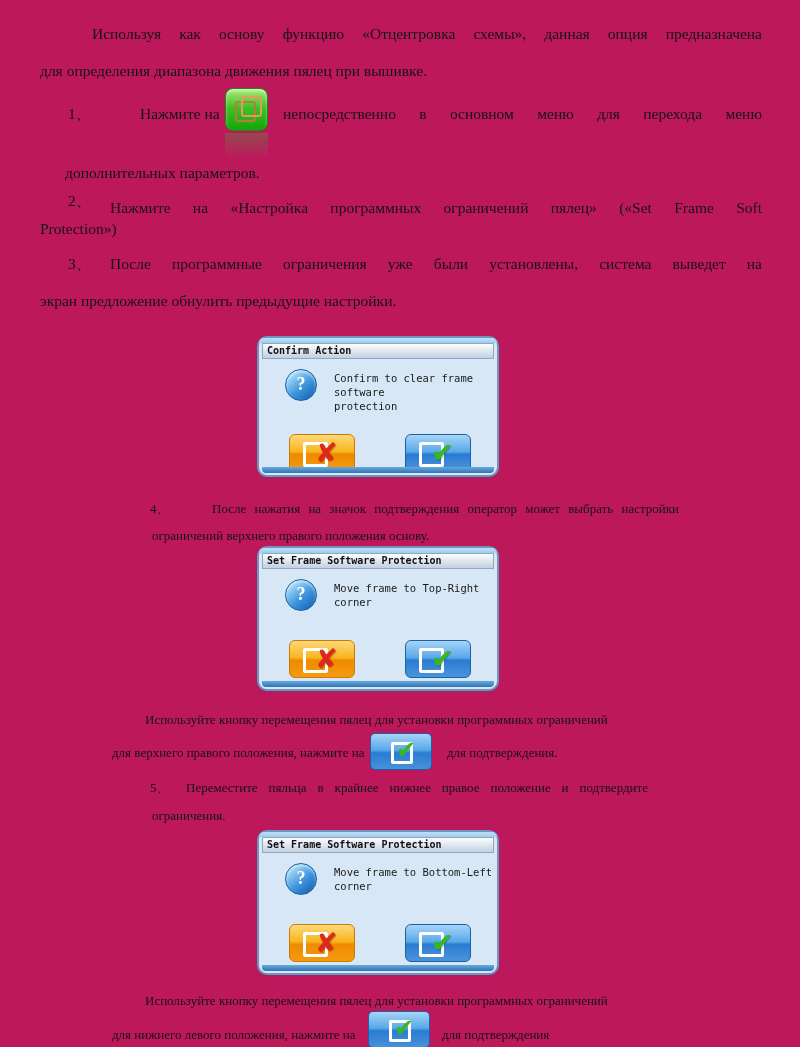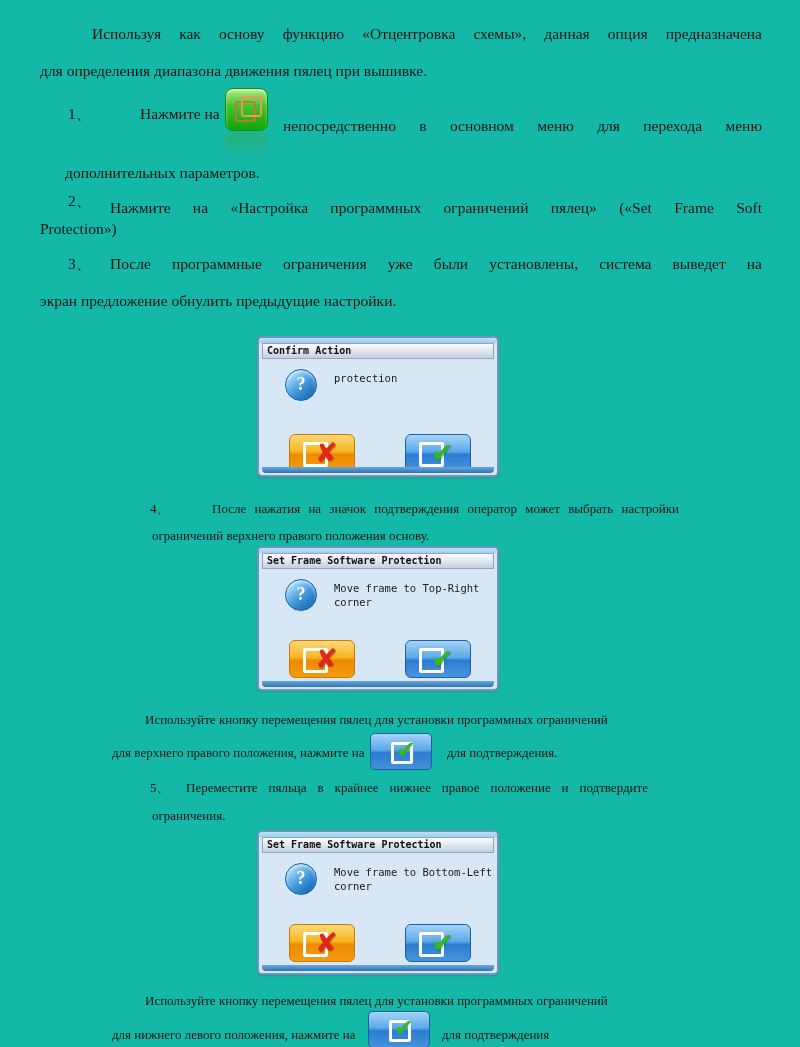--- a/index.html
+++ b/index.html
@@ -1,27 +1,27 @@
 <!DOCTYPE html>
 <html><head>
 <meta charset="utf-8">
 <style>
   html,body{margin:0;padding:0;background:#ffffff;}
   #page{
-    position:relative;width:800px;height:1047px;background:#14b8a6;overflow:hidden;
+    position:relative;width:800px;height:1047px;background:#be185d;overflow:hidden;
     font-family:"Liberation Serif",serif;color:#131313;
   }
   .line{position:absolute;white-space:nowrap;font-size:15.5px;line-height:19px;}
   .stretch{white-space:normal;text-align:justify;text-align-last:justify;}
   .small{font-size:13px;line-height:17px;}
 
   
   .dlg{
     position:absolute;width:242px;background:#d7e7f6;border:2px solid #6f94bd;
-    border-radius:5px;box-sizing:border-box;
+    border-radius:10px;box-sizing:border-box;
     font-family:"DejaVu Sans Mono",monospace;
     box-shadow:0 1px 2px rgba(60,90,130,.35);
   }
   .dlg::before{content:"";position:absolute;left:0;right:0;top:0;height:5px;
     background:linear-gradient(#bfe0f7,#9ccdf0);border-radius:5px 5px 0 0;}
   .dlg-titlebar{
     position:absolute;left:3px;right:3px;top:5px;height:16px;box-sizing:border-box;
     background:linear-gradient(#fdfdfd,#c3d0e0);border:1px solid #8fa7c2;
     font-size:10px;font-weight:bold;color:#101018;line-height:14px;padding-left:4px;
     white-space:nowrap;overflow:hidden;
@@ -87,35 +87,36 @@
   <div class="line stretch" style="left:92px;top:24px;width:670px;">Используя как основу функцию «Отцентровка схемы», данная опция предназначена</div>
   <div class="line" style="left:40px;top:61px;">для определения диапазона движения пялец при вышивке.</div>
 
   <div class="line" style="left:68px;top:104px;">1、</div>
   <div class="line" style="left:112px;top:104px;margin-left:28px;">Нажмите на</div>
   <div class="menu-icon">
     <span class="menu-glyph-back"></span>
     <span class="menu-glyph-front"></span>
   </div>
   <div class="menu-reflect"></div>
-  <div class="line stretch" style="left:283px;top:104px;width:479px;margin-top:12px;">непосредственно в основном меню для перехода меню</div>
+  <div class="line stretch" style="left:283px;top:104px;width:479px;">непосредственно в основном меню для перехода меню</div>
   <div class="line" style="left:65px;top:163px;">дополнительных параметров.</div>
 
   <div class="line" style="left:68px;top:191px;">2、</div>
   <div class="line stretch" style="left:110px;top:198px;width:652px;">Нажмите на «Настройка программных ограничений пялец» («Set Frame Soft</div>
   <div class="line" style="left:40px;top:219px;">Protection»)</div>
 
   <div class="line" style="left:68px;top:254px;">3、</div>
   <div class="line stretch" style="left:110px;top:254px;width:652px;">После программные ограничения уже были установлены, система выведет на</div>
   <div class="line" style="left:40px;top:291px;">экран предложение обнулить предыдущие настройки.</div>
 
   <div class="dlg" style="left:257px;top:336px;height:141px;">
     <div class="dlg-titlebar">Confirm Action</div>
     <div class="dlg-q">?</div>
     <div class="dlg-msg">
+      <div>Confirm to clear frame software</div>
       <div>protection</div>
     </div>
     <div class="dlg-btn cancel" style="top:96px;">
       <span class="btn-square"></span>
       <span class="btn-mark">✘</span>
     </div>
     <div class="dlg-btn ok" style="top:96px;">
       <span class="btn-square"></span>
       <span class="btn-mark">✔</span>
     </div>

